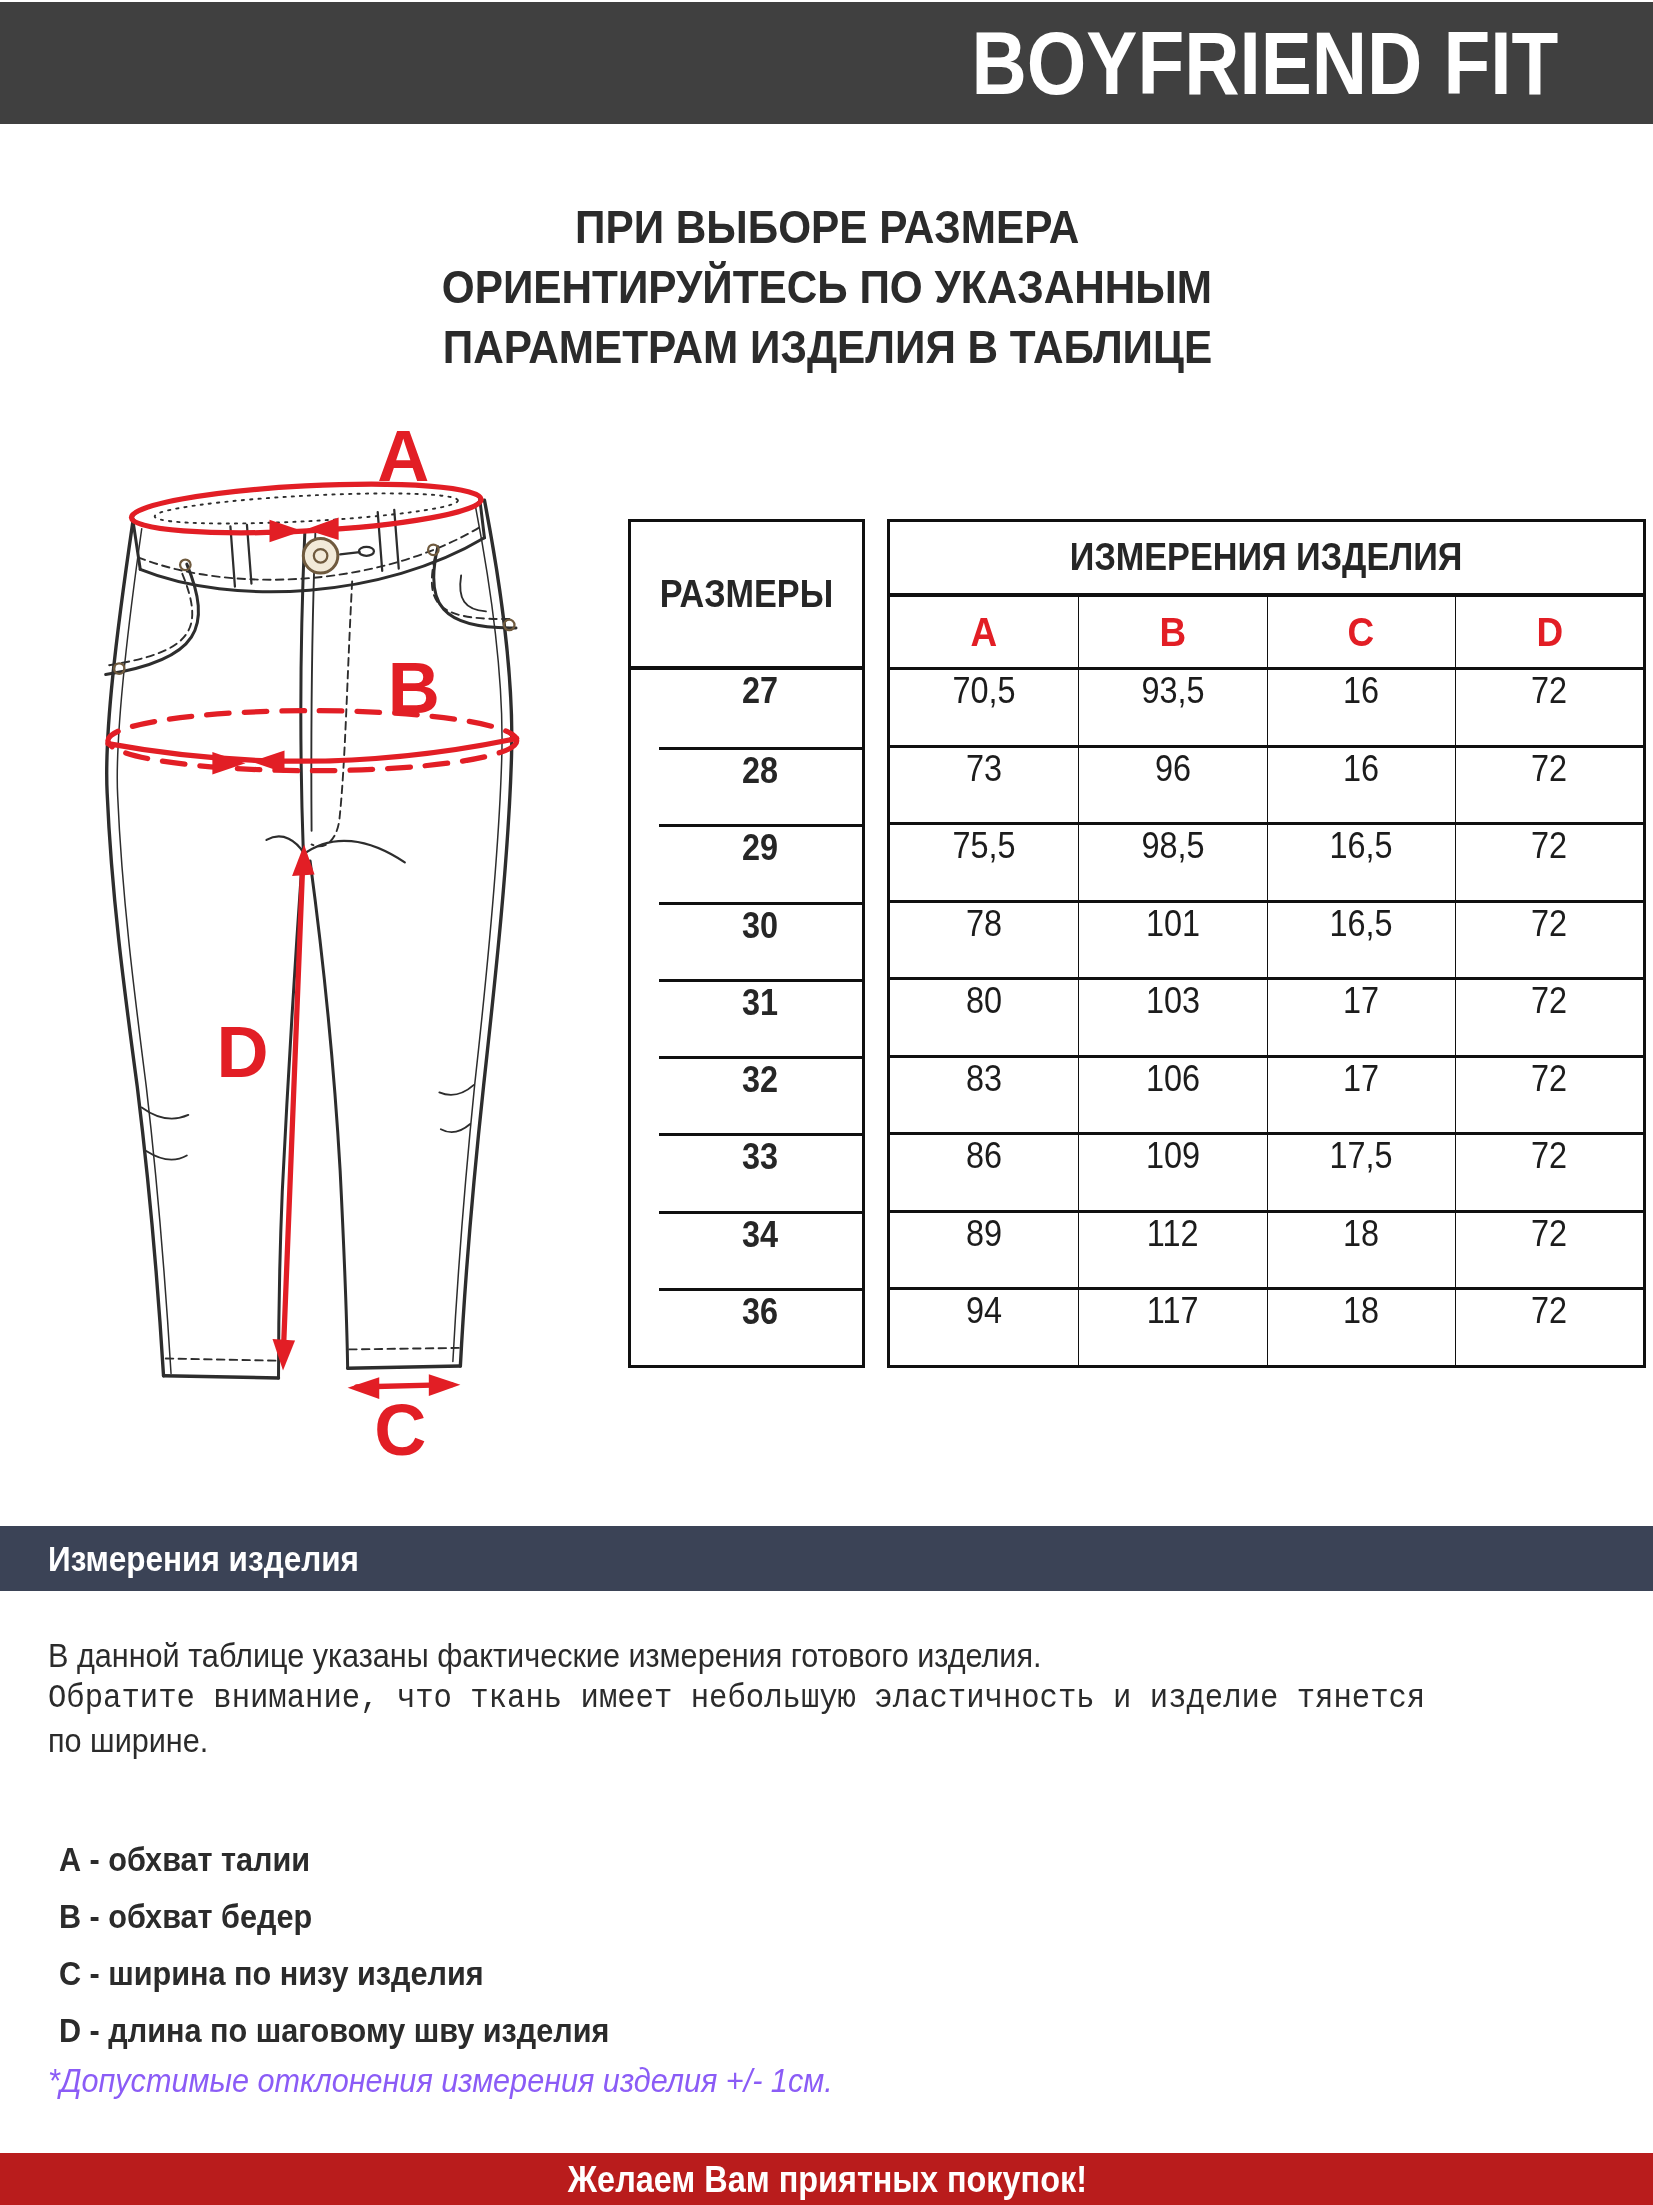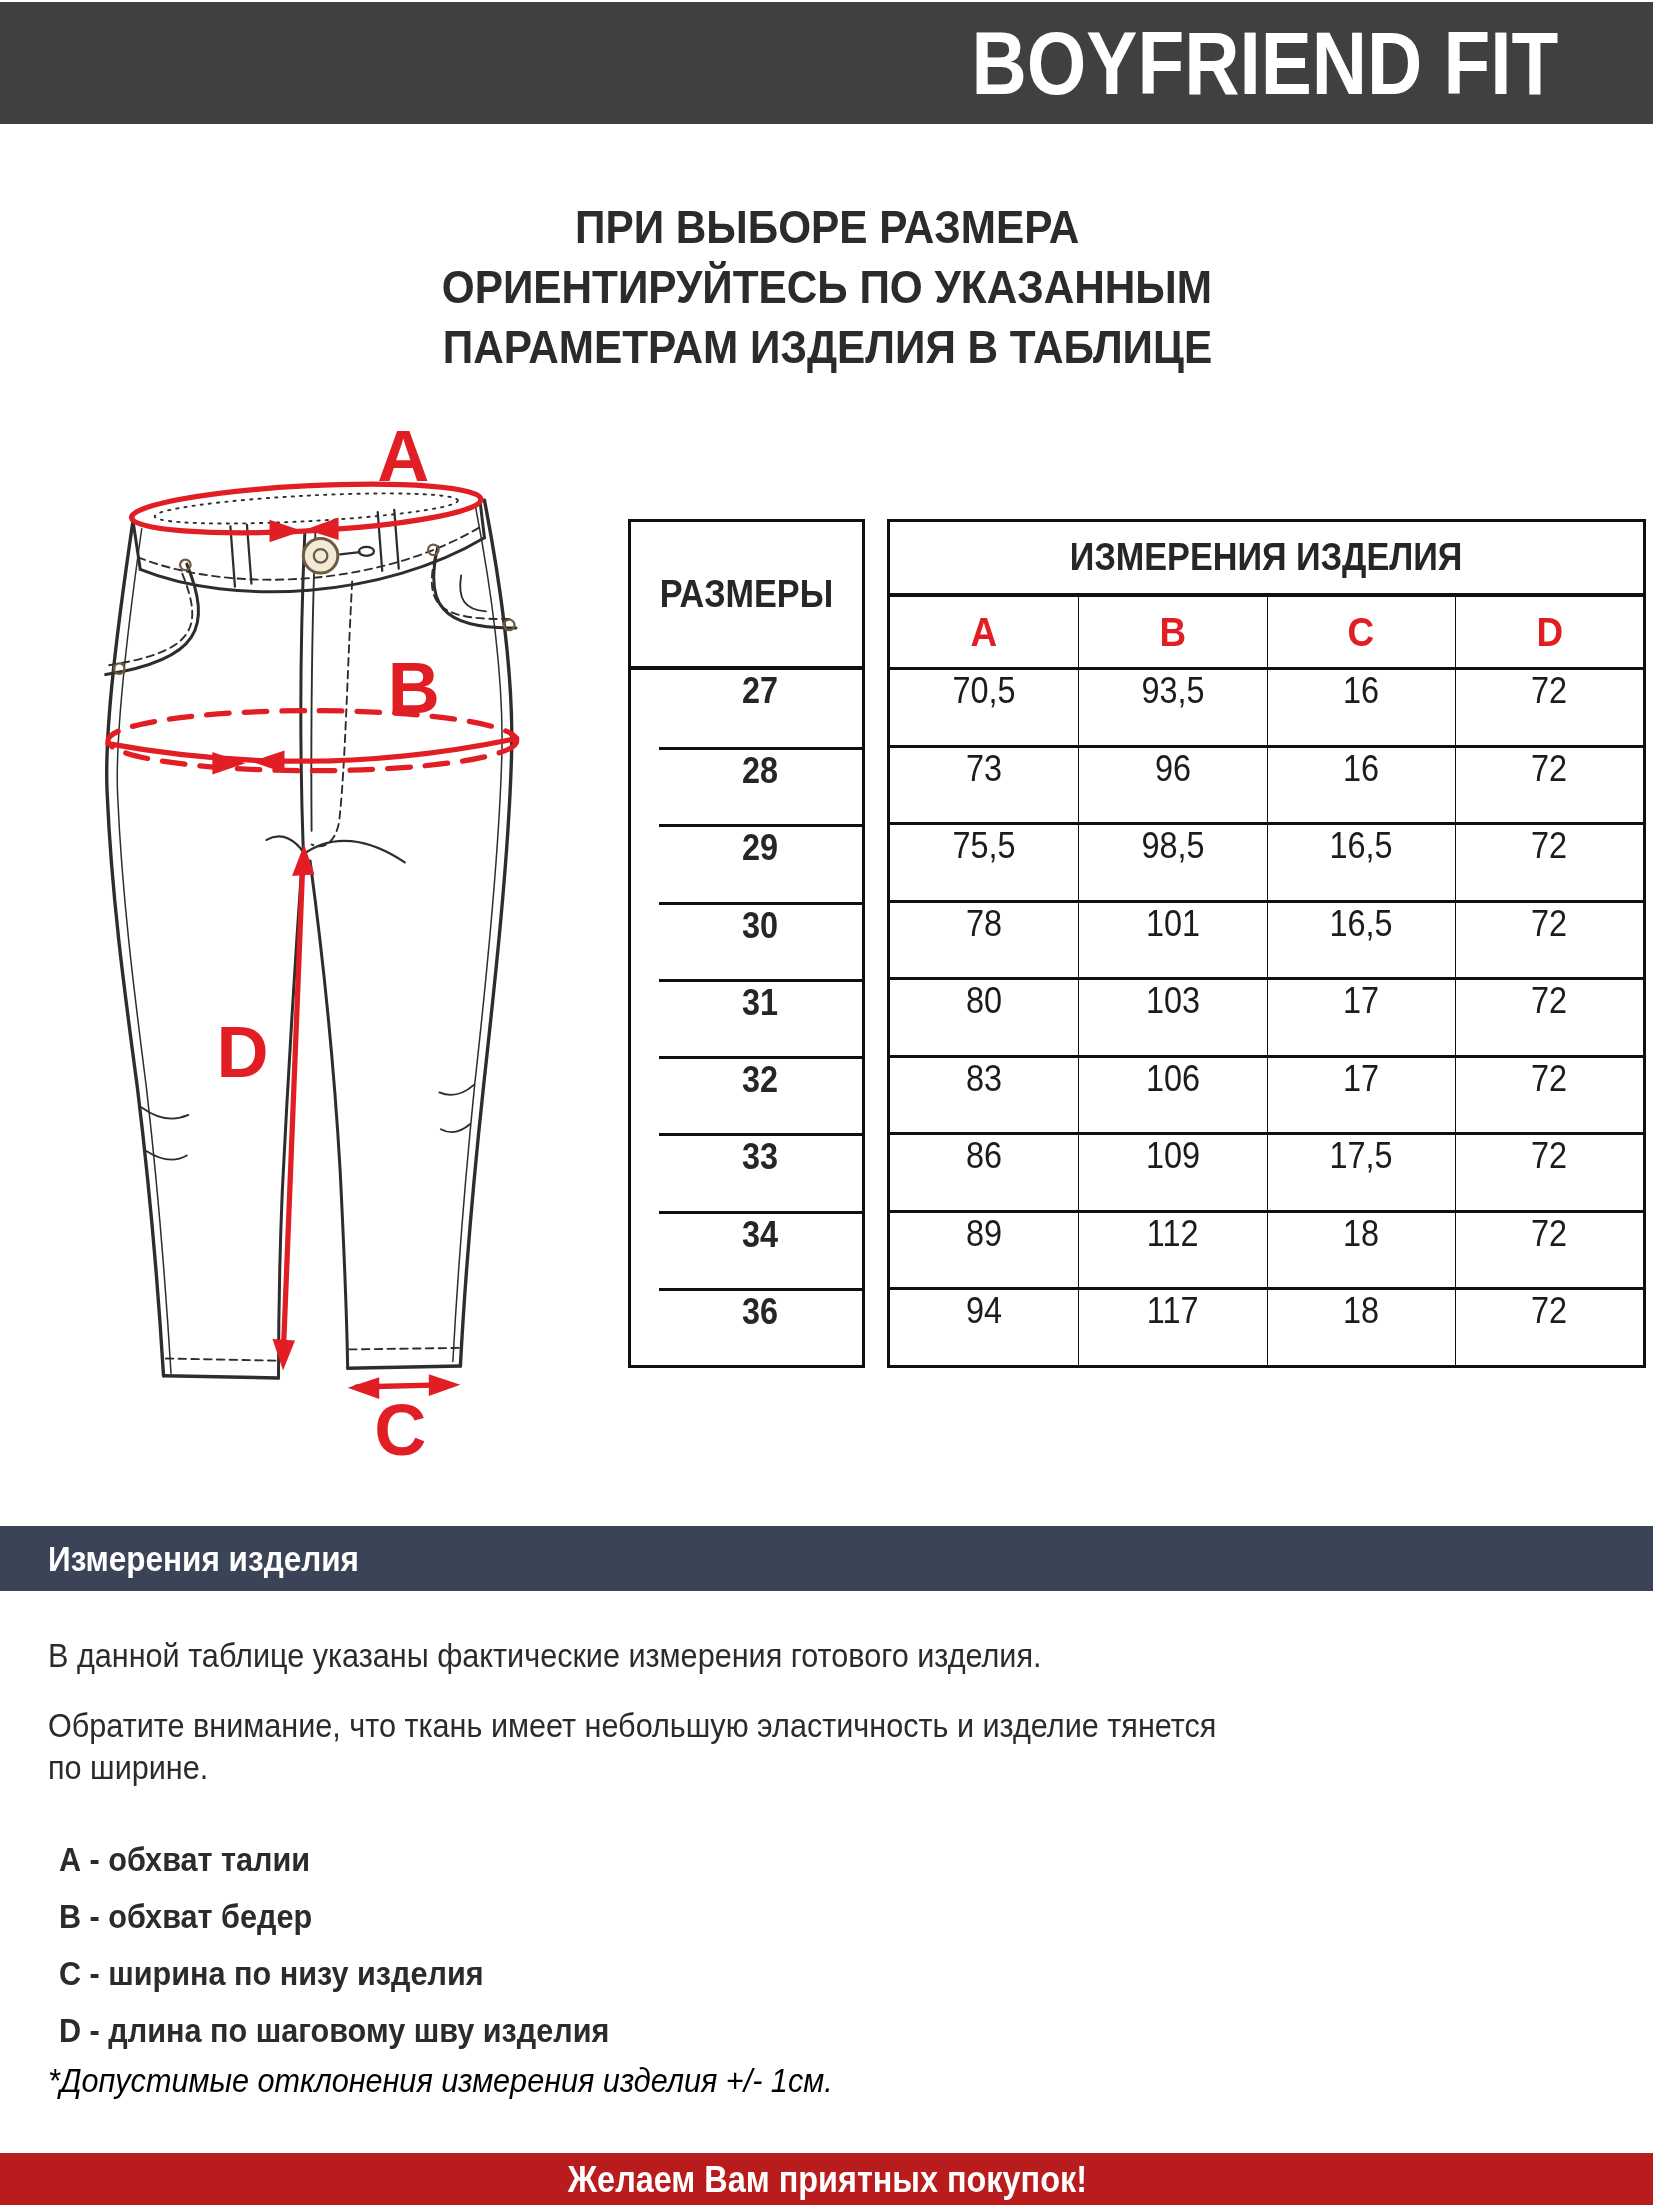--- a/index.html
+++ b/index.html
@@ -42,26 +42,26 @@
   .vcell{display:flex;align-items:flex-start;justify-content:center;font-size:36px;
          border-top:3px solid #101010;border-left:1.5px solid #101010;color:#1c1c1c;}
   .vcell.c0{border-left:none;}
 
   
   .secbar{position:absolute;left:0;top:1526px;width:1654px;height:65px;background:#3b4356;color:#fff;}
   .secbar .t{margin-left:48px;line-height:65px;font-size:35px;font-weight:bold;
              display:inline-block;transform:scaleX(0.9);transform-origin:left center;white-space:nowrap;}
 
   .notes{position:absolute;left:48px;top:1634px;font-size:34px;line-height:42px;color:#2b2b2b;}
-  .notes .gap{margin-top:28px;}
+  .notes .gap{margin-top:1px;font-family:Liberation Mono, monospace;}
 
   .legend{position:absolute;left:59px;top:1831px;font-size:34px;font-weight:bold;
           line-height:57px;color:#2b2b2b;}
 
-  .footnote{position:absolute;left:48px;top:2061px;font-size:34px;font-style:italic;color:#000000;}
+  .footnote{position:absolute;left:48px;top:2061px;font-size:34px;font-style:italic;color:#8b5cf6;}
 
   .footbar{position:absolute;left:0;top:2153px;width:1654px;height:53px;background:#b91c1c;
            color:#fff;text-align:center;font-size:36px;font-weight:bold;line-height:53px;}
 </style>
 </head>
 <body>
 
 <div class="page">
 
   <div class="topbar">

